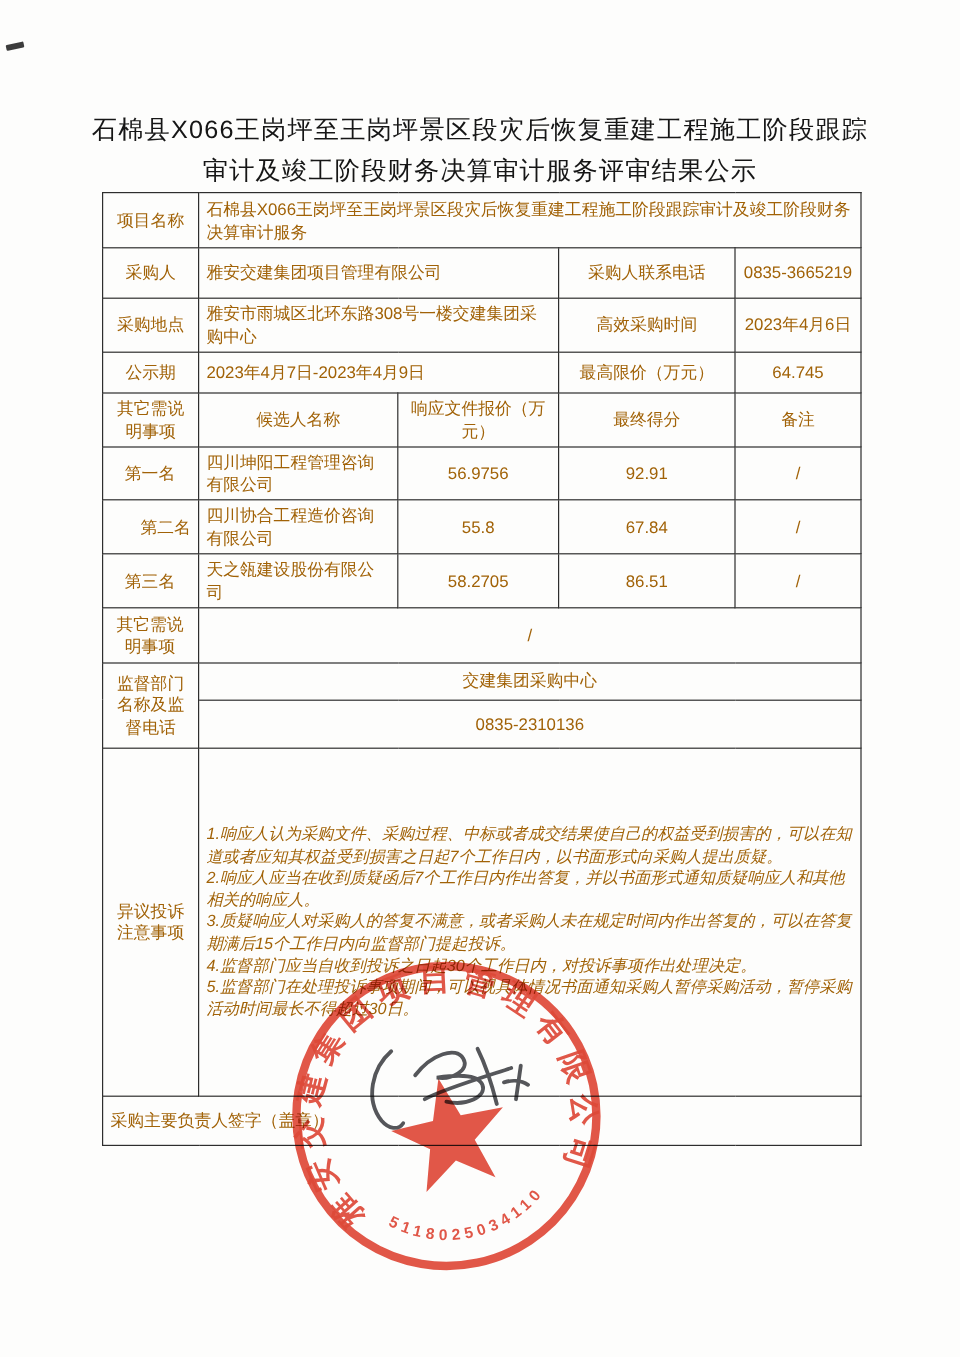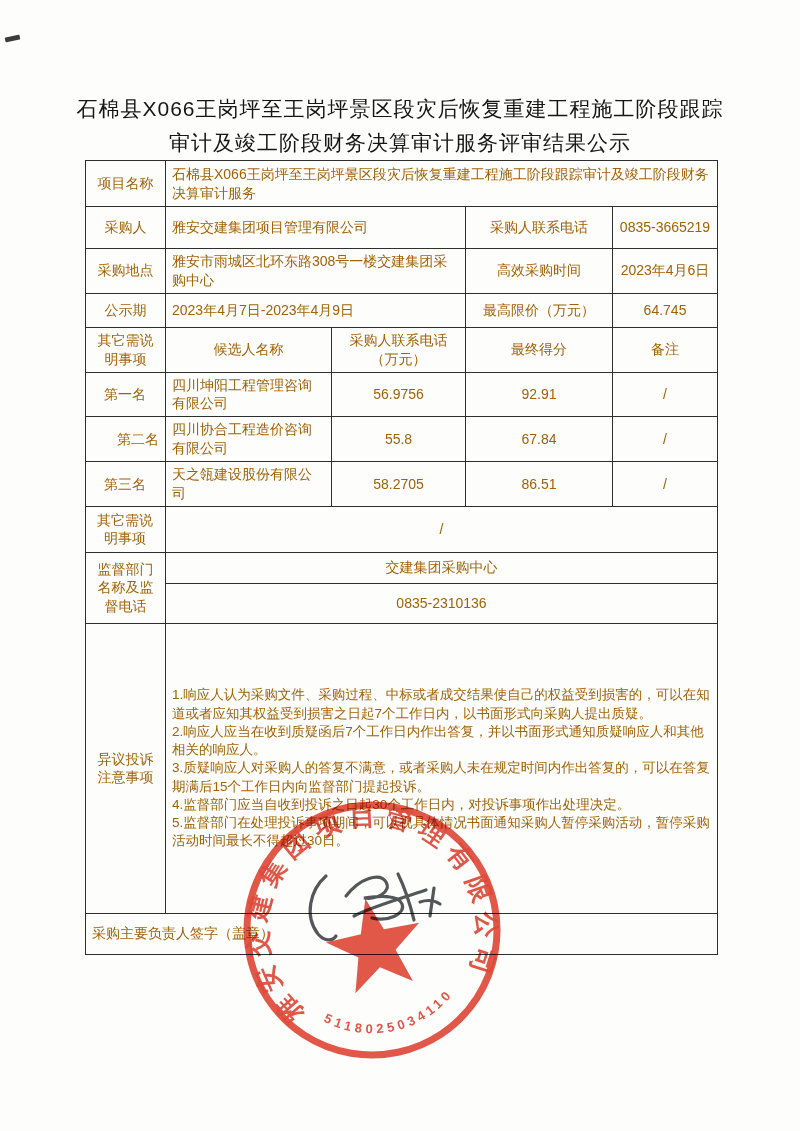--- a/index.html
+++ b/index.html
@@ -27,21 +27,21 @@
     border:1.4px solid #2e2e2e;
     padding:3px 6px;
     vertical-align:middle;
     line-height:1.35;
     overflow:hidden;
   }
   td.lbl{text-align:center;padding:3px 4px;}
   td.ctr{text-align:center;}
   td.lft{text-align:left;}
   .complaint-cell{font-size:13.5px;line-height:1.6;padding:10px 10px 10px 8px;}
-  .complaint-cell .item{margin:0;}
+  .complaint-cell .item{margin:0;font-style:italic;}
   .sig-row td{height:34px;}
   
   .stamp-wrap{
     position:absolute;left:232px;top:790px;width:280px;height:280px;
     mix-blend-mode:multiply;opacity:.92;pointer-events:none;
   }
   .sig-wrap{
     position:absolute;left:268px;top:838px;width:210px;height:130px;
     mix-blend-mode:multiply;opacity:.88;pointer-events:none;
   }
@@ -85,21 +85,21 @@
   <tr style="height:34px">
     <td class="lbl">公示期</td>
     <td class="lft" colspan="2">2023年4月7日-2023年4月9日</td>
     <td class="ctr">最高限价（万元）</td>
     <td class="ctr">64.745</td>
   </tr>
 
   <tr style="height:42px">
     <td class="lbl">其它需说明事项</td>
     <td class="ctr">候选人名称</td>
-    <td class="ctr">采购人联系电话（万元）</td>
+    <td class="ctr">响应文件报价（万元）</td>
     <td class="ctr">最终得分</td>
     <td class="ctr">备注</td>
   </tr>
 
   <tr style="height:38px">
     <td class="lbl" style="text-align:center;padding-left:5px">第一名</td>
     <td class="lft">四川坤阳工程管理咨询有限公司</td>
     <td class="ctr">56.9756</td>
     <td class="ctr">92.91</td>
     <td class="ctr">/</td>

